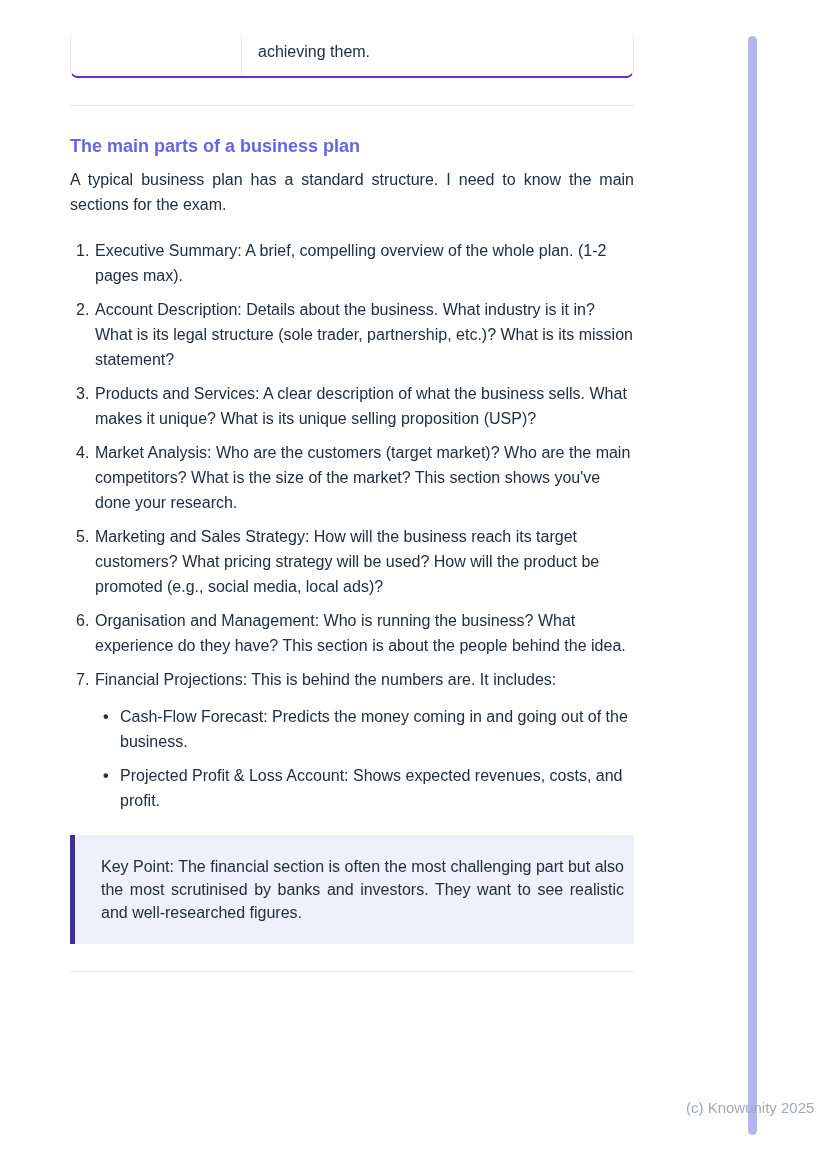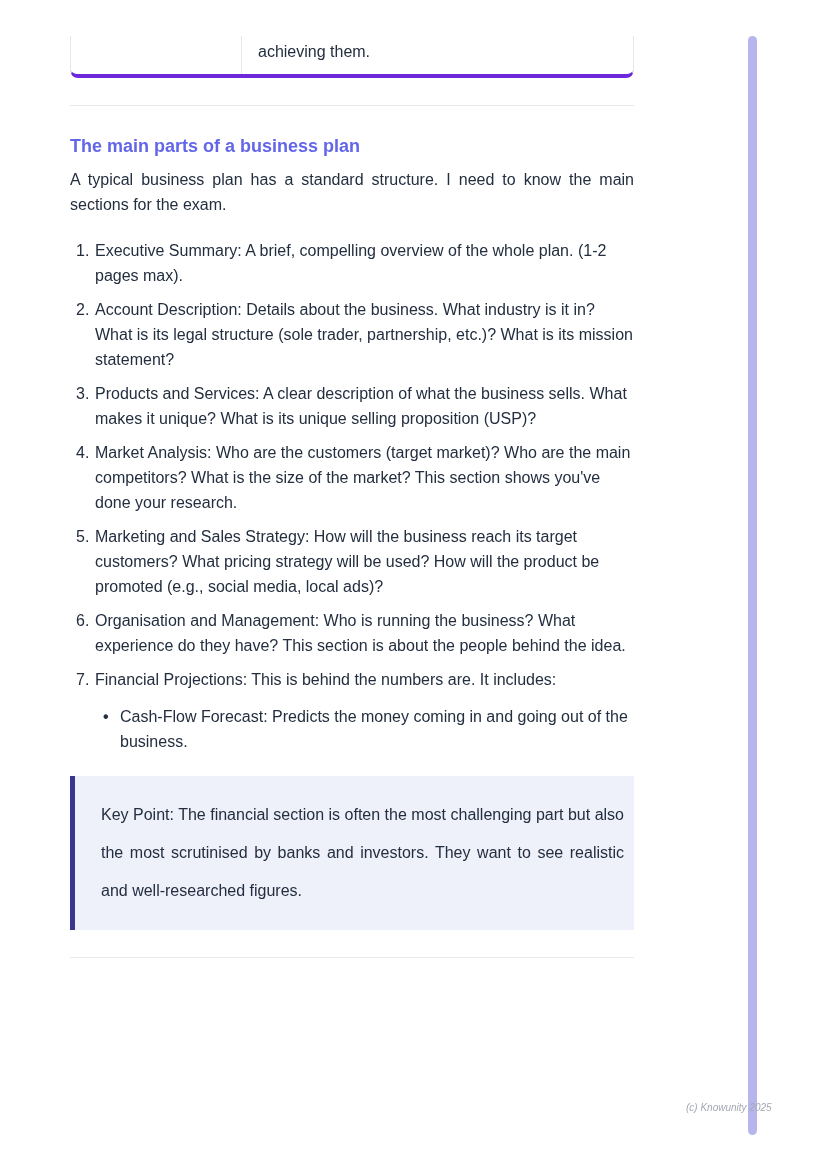--- a/index.html
+++ b/index.html
@@ -26,21 +26,21 @@
     font-size: 16px;
     line-height: 25px;
   }
   
   .table-frag {
     margin-top: 36px;
     height: 42px;
     position: relative;
     border-left: 1px solid #e5e7eb;
     border-right: 1px solid #e5e7eb;
-    border-bottom: 4px solid #6d28d9;
+    border-bottom: 2px solid #6d28d9;
     border-radius: 0 0 8px 8px;
   }
   .table-frag .cell-divider {
     position: absolute;
     left: 170px; top: 0; bottom: 0;
     width: 1px; background: #e5e7eb;
   }
   .table-frag .cell-text {
     position: absolute;
     left: 187px; top: 3px;
@@ -84,32 +84,31 @@
     content: "\2022";
     position: absolute;
     left: 8px; top: 0;
     font-weight: 700;
   }
   .callout {
     margin-top: 22px;
     background: #eef0fa;
     border-left: 5px solid #39368f;
     padding: 20px 10px 20px 26px;
-    line-height: 38px;
+    line-height: 23px;
     text-align: justify;
   }
   .footer {
     position: absolute;
     left: 686px; top: 1102px;
-    font-size: 10px;
+    font-size: 15px;
     line-height: 12px;
     color: #a3a9b3;
     z-index: 2;
     white-space: nowrap;
-    font-style: italic;
   }
 </style>
 </head>
 <body>
 
 <div class="side-stripe"></div>
 
 <div class="content">
 
   <div class="table-frag">
@@ -156,20 +155,24 @@
     </li>
     <li>
       <span class="num">7.</span>
       <span class="label">Financial Projections:</span>
       <span>This is behind the numbers are. It includes:</span>
       <ul class="sub-list">
         <li>
           <span class="label">Cash-Flow Forecast:</span>
           <span>Predicts the money coming in and going out of the business.</span>
         </li>
+        <li>
+          <span class="label">Projected Profit &amp; Loss Account:</span>
+          <span>Shows expected revenues, costs, and profit.</span>
+        </li>
       </ul>
     </li>
   </ol>
 
   <div class="callout">
     <span class="label">Key Point:</span>
     <span>The financial section is often the most challenging part but also the most scrutinised by banks and investors. They want to see realistic and well-researched figures.</span>
   </div>
 
   <hr class="divider">

